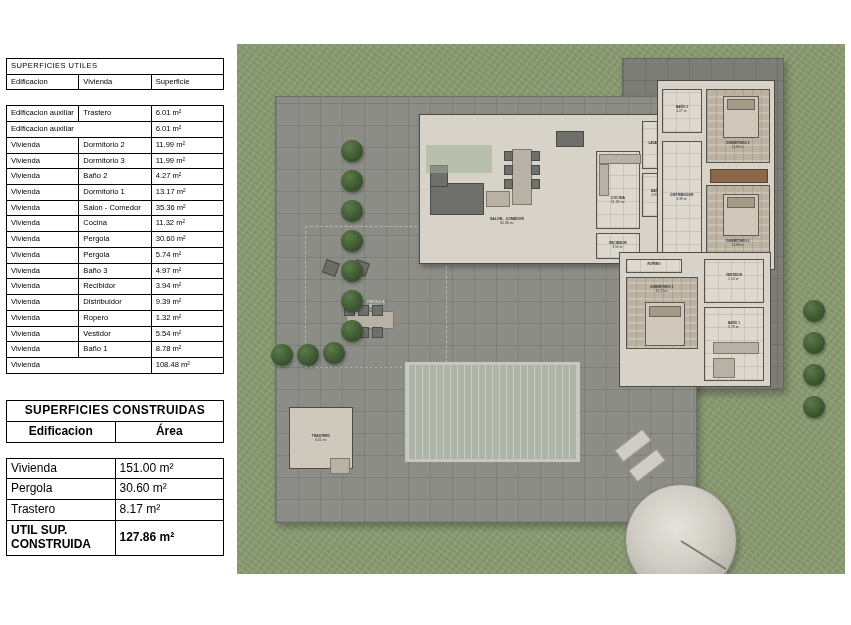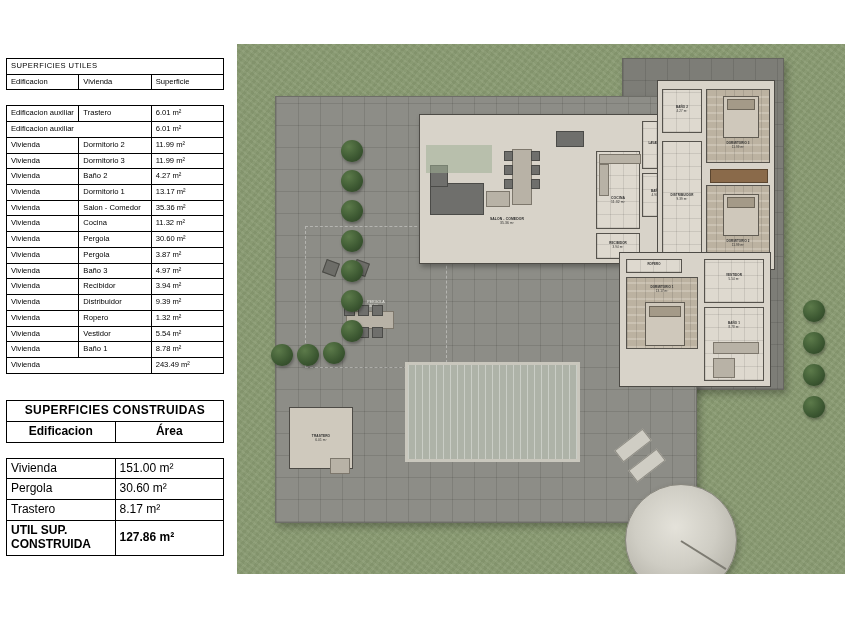--- a/index.html
+++ b/index.html
@@ -314,21 +314,21 @@
       <td class="c-sup num">11.32 m²</td>
     </tr>
     <tr>
       <td class="c-edif">Vivienda</td>
       <td class="c-est">Pergola</td>
       <td class="c-sup num">30.60 m²</td>
     </tr>
     <tr>
       <td class="c-edif">Vivienda</td>
       <td class="c-est">Pergola</td>
-      <td class="c-sup num">3.87 m²</td>
+      <td class="c-sup num">5.74 m²</td>
     </tr>
     <tr>
       <td class="c-edif">Vivienda</td>
       <td class="c-est">Baño 3</td>
       <td class="c-sup num">4.97 m²</td>
     </tr>
     <tr>
       <td class="c-edif">Vivienda</td>
       <td class="c-est">Recibidor</td>
       <td class="c-sup num">3.94 m²</td>
@@ -349,21 +349,21 @@
       <td class="c-sup num">5.54 m²</td>
     </tr>
     <tr>
       <td class="c-edif">Vivienda</td>
       <td class="c-est">Baño 1</td>
       <td class="c-sup num">8.78 m²</td>
     </tr>
 
     <tr class="bold-row">
       <td colspan="2">Vivienda</td>
-      <td class="num">243.49 m²</td>
+      <td class="num">108.48 m²</td>
     </tr>
   </tbody>
     </table>
 </div>
 
 <div id="constr-panel">
   <table class="constr">
     <tbody>
         <tr class="title-row">
       <td colspan="2">SUPERFICIES CONSTRUIDAS</td>

